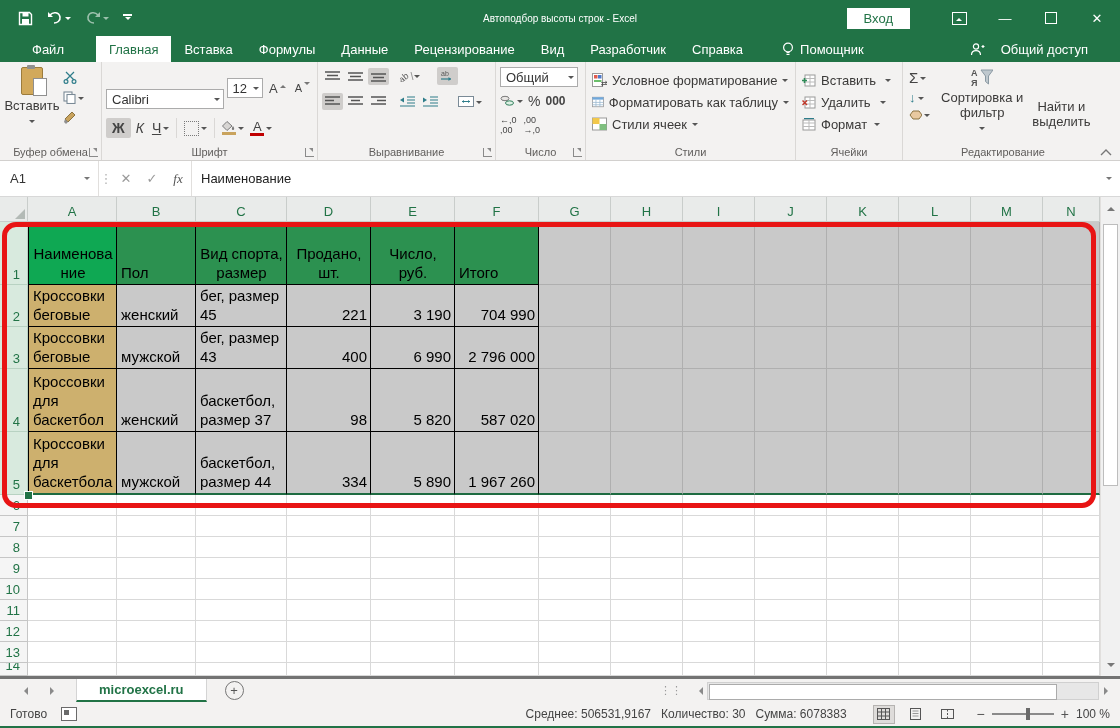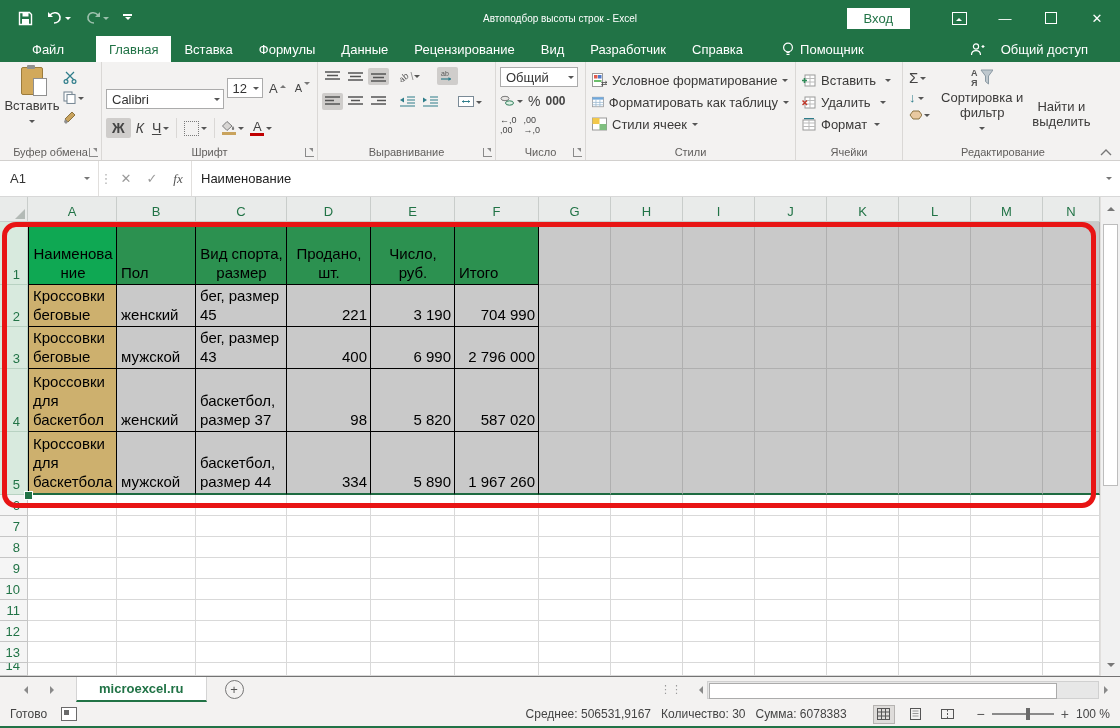--- a/index.html
+++ b/index.html
@@ -93,21 +93,21 @@
   #fillhandle{position:absolute;left:24px;top:294px;width:7px;height:7px;background:#217346;border:1px solid #fff;}
   #redbox{position:absolute;left:2px;top:222px;width:1094px;height:286px;border:5px solid #E81414;border-radius:14px;box-sizing:border-box;pointer-events:none;z-index:40;}
 
   
   #vscroll{position:absolute;top:197px;right:0;width:20px;height:479px;background:#F1F1F1;border-left:1px solid #E1DFDD;box-sizing:border-box;}
   .sbtn{height:19px;display:flex;align-items:center;justify-content:center;}
   #vthumb{position:absolute;left:2px;top:27px;width:15px;height:262px;background:#fff;border:1px solid #BDBDBD;box-sizing:border-box;}
   #vdown{position:absolute;bottom:0;left:0;right:0;}
 
   
-  #sheetbar{position:absolute;top:676px;left:0;right:0;height:26px;background:#F3F2F1;border-top:1px solid #737373;display:flex;align-items:stretch;box-sizing:border-box;}
+  #sheetbar{position:absolute;top:676px;left:0;right:0;height:26px;background:#F3F2F1;border-top:3px solid #737373;display:flex;align-items:stretch;box-sizing:border-box;}
   .snav{display:flex;align-items:center;gap:22px;padding:0 18px 0 20px;}
   .sheettab{background:#fff;border-left:1px solid #D4D4D4;border-right:1px solid #D4D4D4;border-bottom:2px solid #217346;display:flex;align-items:center;padding:0 22px;font-size:13px;font-weight:bold;color:#217346;box-sizing:border-box;}
   .addsheet{width:17px;height:17px;border:1px solid #767676;border-radius:50%;color:#555;display:flex;align-items:center;justify-content:center;font-size:13px;line-height:1;align-self:center;margin-left:18px;}
   .splitdots{align-self:center;color:#9a9a9a;font-size:11px;margin-left:auto;letter-spacing:0;}
   #hscroll{align-self:center;display:flex;align-items:center;margin-left:8px;margin-right:4px;}
   #htrack{width:392px;height:18px;background:#E7E7E7;position:relative;border:1px solid #D0D0D0;box-sizing:border-box;}
   #hthumb{position:absolute;left:1px;top:1px;width:346px;height:14px;background:#fff;border:1px solid #ABABAB;}
   .hbtn{width:17px;height:18px;display:flex;align-items:center;justify-content:center;background:#F3F2F1;}
 
   

